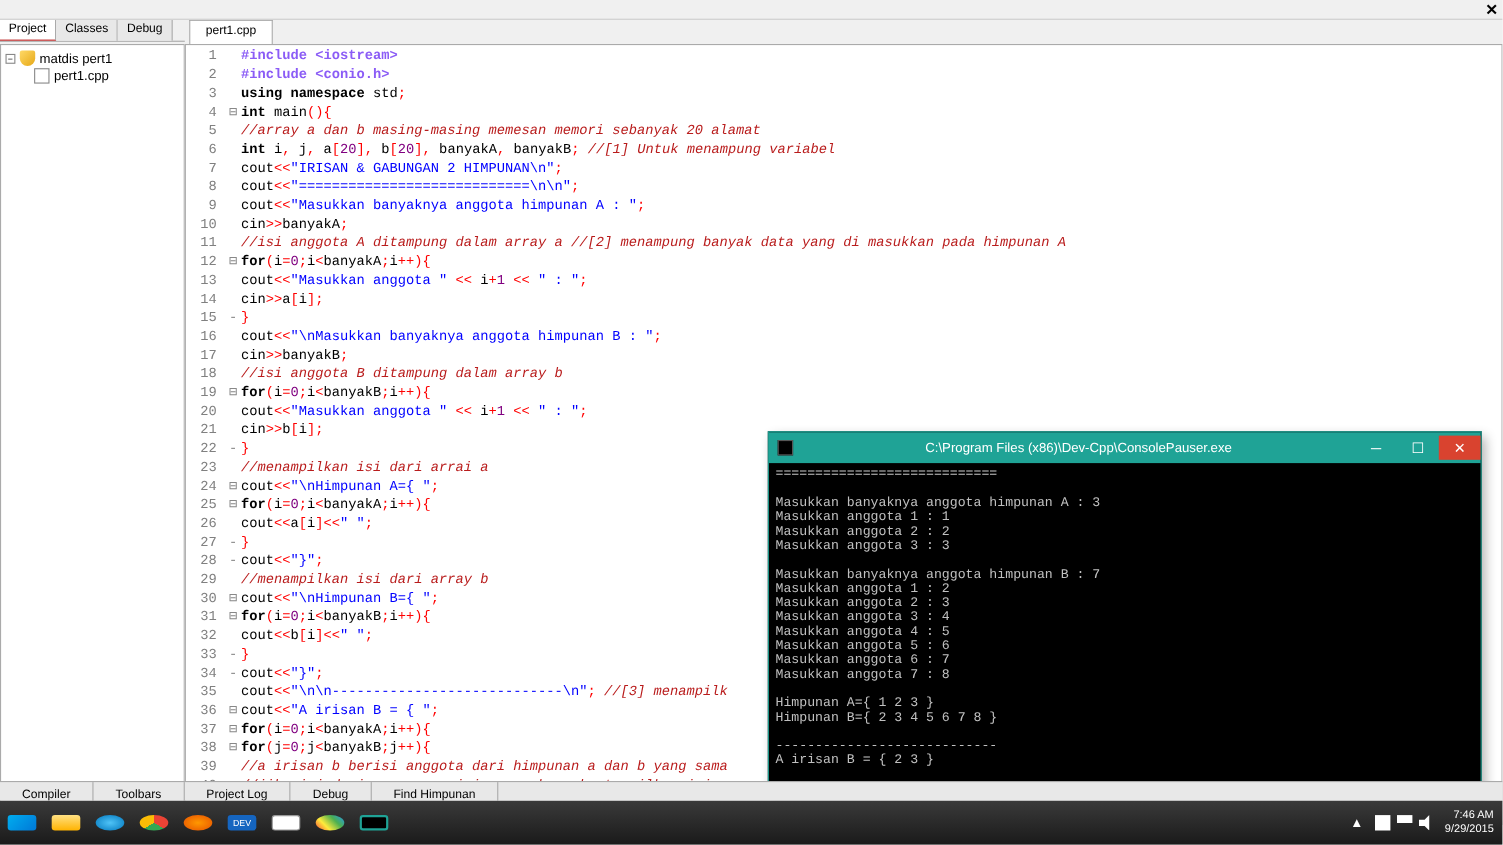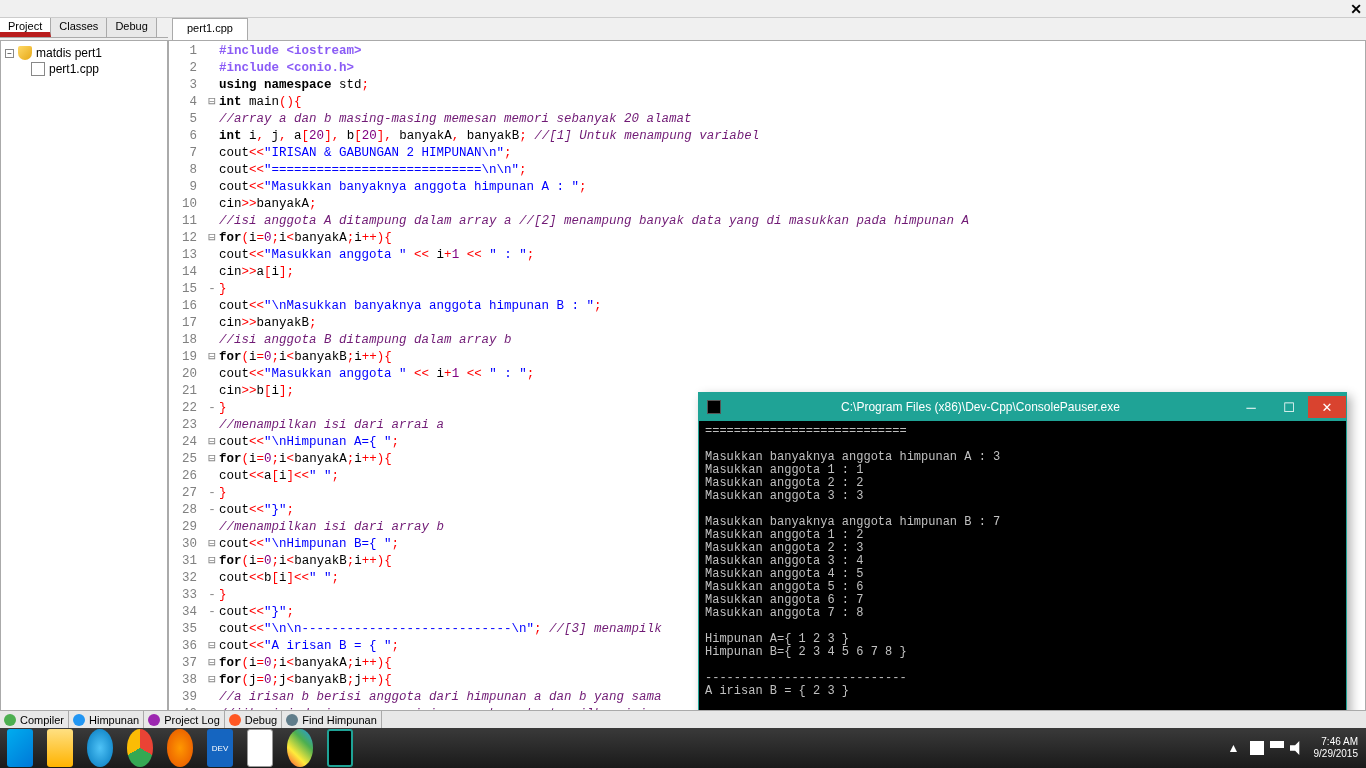--- a/index.html
+++ b/index.html
@@ -3,56 +3,56 @@
 <meta charset="utf-8">
 <style>
 * { box-sizing: border-box; margin: 0; padding: 0; }
 body { font-family: Tahoma, sans-serif; font-size: 11px; background: #f0f0f0; width: 1366px; height: 768px; overflow: hidden; position: relative; }
 .topbar { background: #f0f0f0; height: 18px; display: flex; align-items: center; justify-content: center; position: relative; border-bottom: 1px solid #ccc; }
 .topbar-close { position: absolute; right: 4px; top: 1px; font-size: 14px; font-weight: bold; cursor: pointer; }
 .tabs-row { height: 22px; background: #f0f0f0; display: flex; }
 .left-panel { width: 168px; background: #fff; border: 1px solid #aaa; height: calc(100% - 58px); float: left; }
 .panel-tabs { display: flex; height: 20px; background: #f0f0f0; border-bottom: 1px solid #aaa; }
 .panel-tab { padding: 2px 8px; border-right: 1px solid #aaa; background: #e8e8e8; cursor: pointer; font-size: 11px; }
-.panel-tab.active { background: #fff; border-bottom: 5px solid #b91c1c; }
+.panel-tab.active { background: #fff; border-bottom: 1px solid #b91c1c; }
 .tree { padding: 4px; font-size: 12px; }
 .tree-item { display: flex; align-items: center; padding: 1px 0; cursor: pointer; }
 .tree-toggle { width: 9px; height: 9px; border: 1px solid #888; display: inline-flex; align-items: center; justify-content: center; margin-right: 4px; font-size: 8px; line-height: 7px; }
 .tree-icon { width: 14px; height: 14px; margin-right: 4px; display: inline-block; }
 .shield { background: linear-gradient(135deg,#ffd966,#e6a817); border-radius: 2px 2px 50% 50%; }
 .file-ico { background: #fff; border: 1px solid #888; position: relative; }
 .editor-area { margin-left: 168px; height: calc(100% - 58px); background: #fff; position: relative; border: 1px solid #aaa; }
 .file-tab { display: inline-block; background: #fff; border: 1px solid #aaa; border-bottom: none; padding: 3px 14px; margin-left: 4px; font-size: 11px; cursor: pointer; }
 .code { font-family: Consolas, 'Courier New', monospace; font-size: 12.5px; line-height: 17px; padding: 2px 0; height: calc(100% - 22px); overflow: hidden; white-space: pre; }
 .code-line { display: flex; }
 .lineno { width: 36px; text-align: right; padding-right: 8px; color: #808080; user-select: none; background:#fff; }
 .fold { width: 14px; text-align: center; color: #888; user-select: none; }
 .src { flex: 1; }
 .kw { color: #000; font-weight: bold; }
 .pp { color: #8b5cf6; font-weight: bold; }
 .str { color: #0000ff; }
-.cmt { color: #701a75; font-style: italic; }
+.cmt { color: #b91c1c; font-style: italic; }
 .num { color: #800080; }
 .op { color: #ff0000; }
 
 .console { position: absolute; left: 698px; top: 392px; width: 649px; height: 332px; background: #000; border: 1px solid #1fa396; box-shadow: 4px 4px 10px rgba(0,0,0,.3); }
 .console-title { height: 28px; background: #1fa396; display: flex; align-items: center; color: #fff; font-size: 12px; }
 .console-ico { width: 14px; height: 14px; margin: 0 8px; background: #000; border: 1px solid #555; }
 .console-btns { margin-left: auto; display: flex; }
 .cbtn { width: 38px; height: 22px; display: flex; align-items: center; justify-content: center; color: #fff; cursor: pointer; font-size: 13px; }
 .cbtn.close { background: #d9432f; }
 .console-body { font-family: 'Courier New', monospace; font-size: 12px; line-height: 13px; color: #c0c0c0; padding: 4px 6px; white-space: pre; }
 
 .bottom-panels { position: absolute; bottom: 40px; left: 0; right: 0; height: 18px; background: #e8e8e8; display: flex; font-size: 11px; border-top: 1px solid #aaa; }
-.btab { padding: 1px 4px; border-right: 1px solid #aaa; display: flex; align-items: center; gap: 4px; cursor: pointer; }
+.btab { padding: 1px 20px; border-right: 1px solid #aaa; display: flex; align-items: center; gap: 4px; cursor: pointer; flex-direction: column; }
 .btab-icon { width: 12px; height: 12px; border-radius: 50%; }
 .statusbar { position: absolute; bottom: 22px; left: 0; right: 0; height: 18px; background: #f0f0f0; display: flex; font-size: 11px; padding: 2px 6px; gap: 40px; border-top: 1px solid #ccc; }
 .taskbar { position: absolute; bottom: 0; left: 0; right: 0; height: 40px; background: linear-gradient(#3a3a3a,#1a1a1a); display: flex; align-items: center; }
 .tb-icon { width: 40px; height: 40px; display: flex; align-items: center; justify-content: center; cursor: pointer; }
-.tb-square { width: 26px; height: 38px; border-radius: 3px; }
+.tb-square { width: 26px; height: 14px; border-radius: 3px; }
 .tray { margin-left: auto; display: flex; align-items: center; color: #fff; font-size: 10px; padding-right: 8px; gap: 10px; }
 .tray-icons { display: flex; gap: 6px; }
 .tray-ico { width: 14px; height: 14px; }
 .clock { text-align: right; line-height: 12px; }
 </style>
 </head>
 <body>
 
 <div class="topbar">
   <span class="topbar-close">✕</span>
@@ -122,21 +122,21 @@
 Tekan sembarang untuk keluar ...</div>
 </div>
 
 <div class="bottom-panels">
   <div class="btab">
       <span class="btab-icon" style="background:#4caf50"></span>
       <span>Compiler</span>
     </div>
   <div class="btab">
       <span class="btab-icon" style="background:#2196f3"></span>
-      <span>Himpunan</span>
+      <span>Toolbars</span>
     </div>
   <div class="btab">
       <span class="btab-icon" style="background:#9c27b0"></span>
       <span>Project Log</span>
     </div>
   <div class="btab">
       <span class="btab-icon" style="background:#ff5722"></span>
       <span>Debug</span>
     </div>
   <div class="btab">

